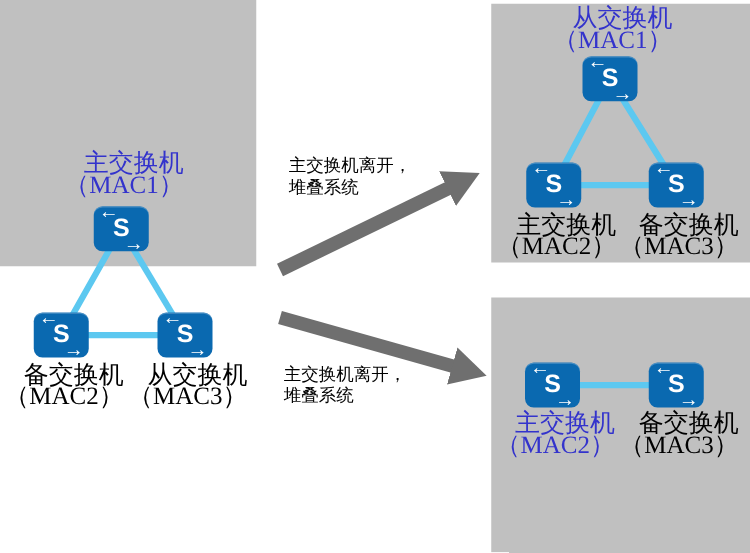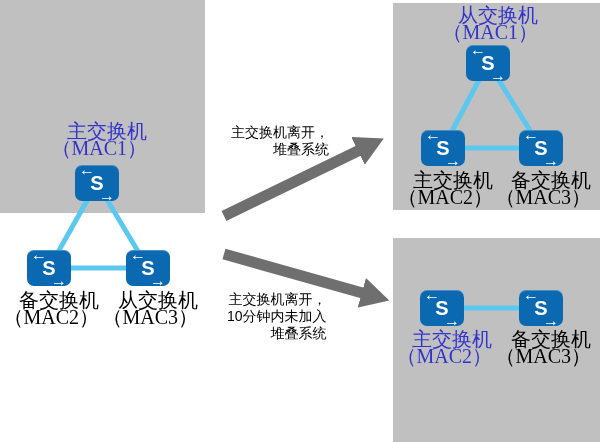--- a/index.html
+++ b/index.html
@@ -31,21 +31,21 @@
     position:absolute;bottom:-3px;right:4px;color:#fff;
     font-weight:bold;font-size:16px;line-height:16px;
   }
   .lbl{
     position:absolute;width:100px;text-align:right;z-index:4;
     font-size:20px;line-height:17px;white-space:nowrap;font-family:Liberation Serif, serif;
   }
   .lbl-blue{color:var(--label_blue,#3333cc);}
   .arrow-caption{
     position:absolute;z-index:4;font-size:14px;line-height:17px;
-    color:var(--text_color,#000);text-align:right;
+    color:var(--text_color,#000);text-align:left;
   }
 </style>
 </head>
 <body>
 
 <div id="stage">
 
   <div class="panel" style="left:0;top:118;width:205px;height:213px"></div>
   <div class="panel" style="left:393px;top:3px;width:207px;height:207px"></div>
   <div class="panel" style="left:393px;top:238px;width:207px;height:204px"></div>
@@ -134,17 +134,16 @@
   <div class="lbl lbl-blue" style="left:392px;top:348px">（MAC2）</div>
   <div class="lbl" style="left:491px;top:331px">备交换机</div>
   <div class="lbl" style="left:491px;top:348px">（MAC3）</div>
 
   <div class="arrow-caption" style="left:231px;top:124px">
     <div>主交换机离开，</div>
     <div>堆叠系统</div>
   </div>
   <div class="arrow-caption" style="left:227px;top:291px">
     <div>主交换机离开，</div>
-    <div>10分钟内未加入</div>
     <div>堆叠系统</div>
   </div>
 
 </div>
 
 </body></html>

